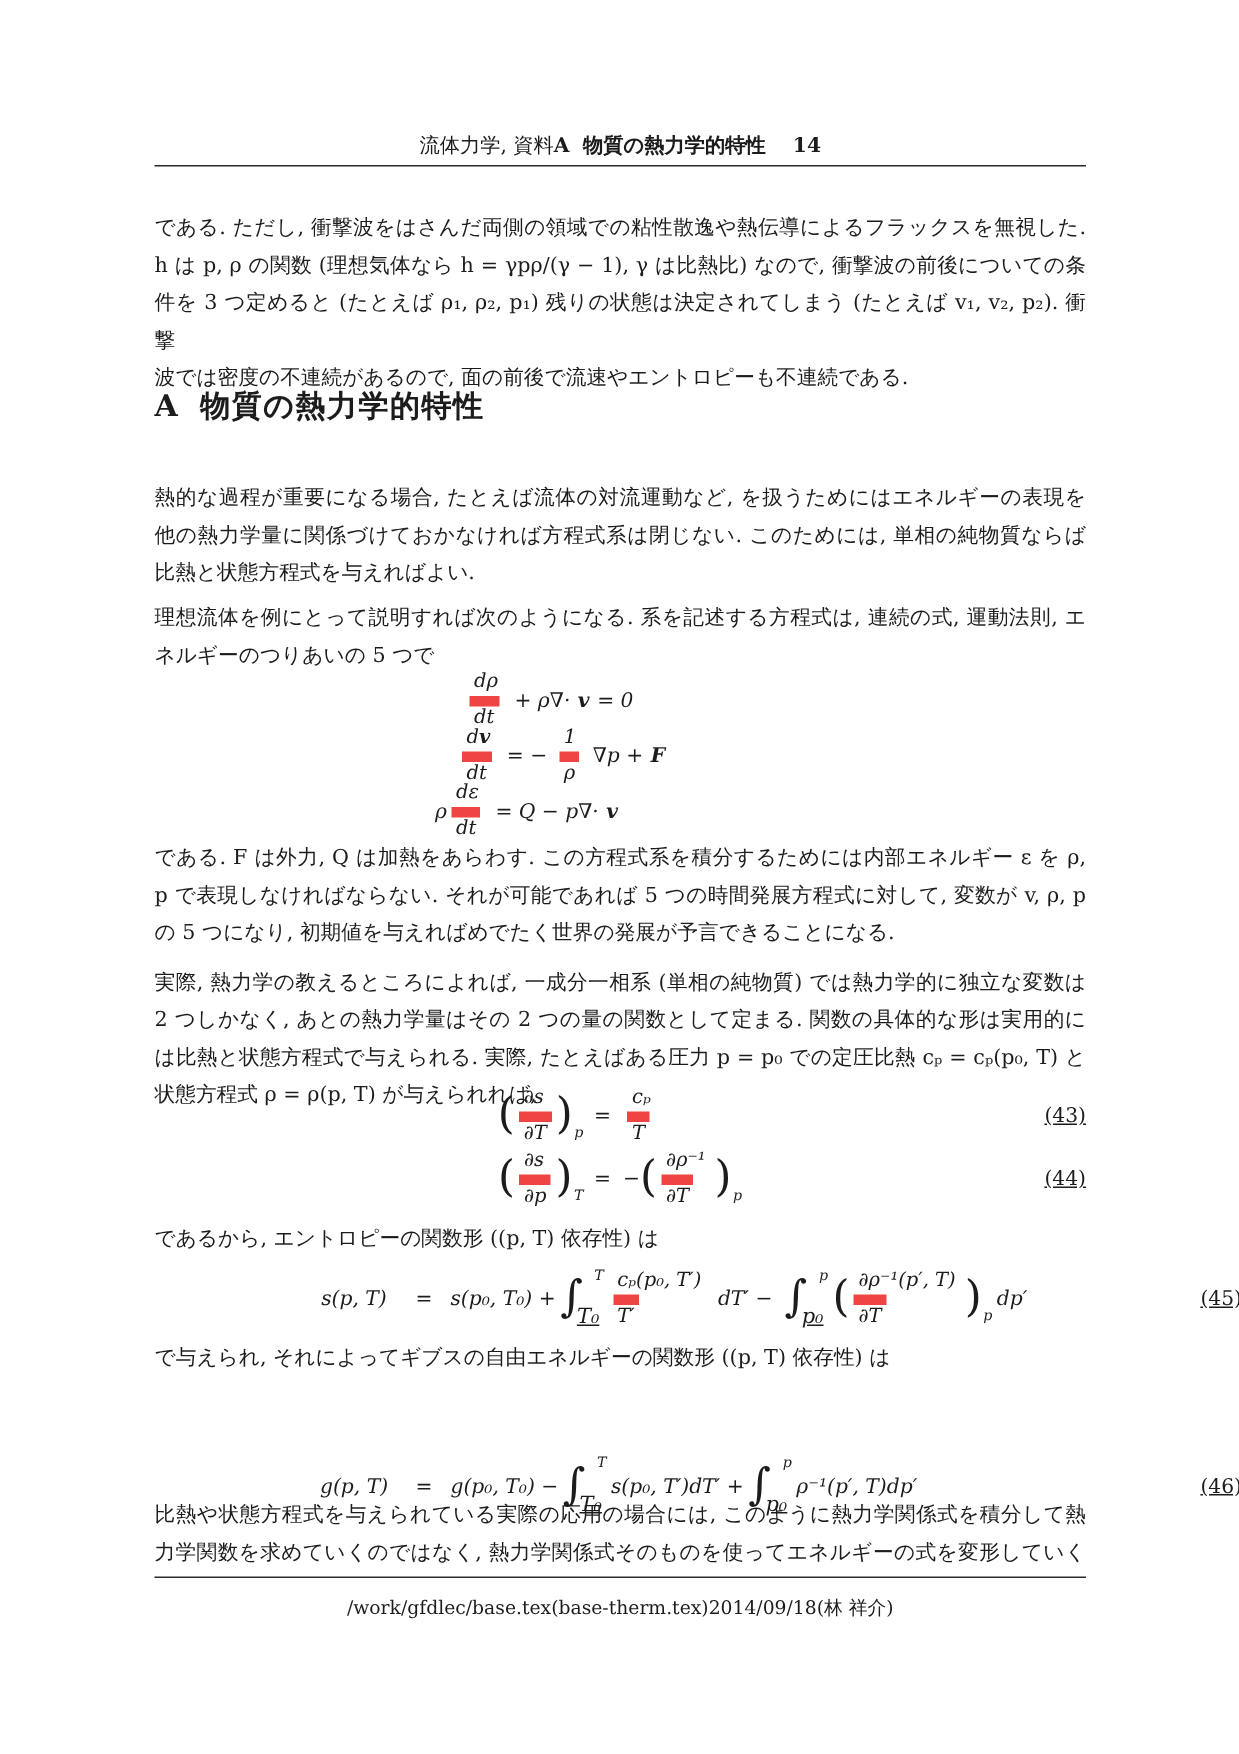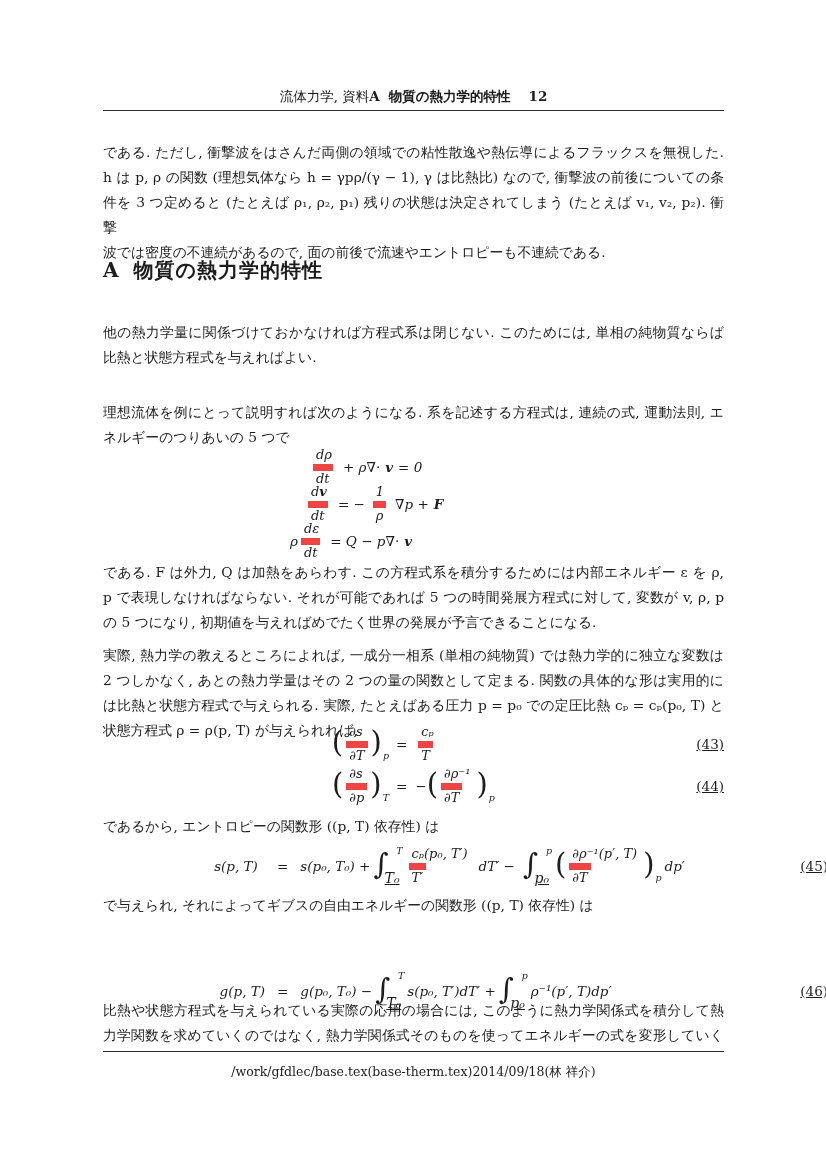--- a/index.html
+++ b/index.html
@@ -47,38 +47,39 @@
 </head>
 <body>
 
 <div class="page">
 
   <div class="abs hf" style="top:88px">
     <span>流体力学, 資料</span>
     <span class="hright">
       <span class="bserif">A</span>
       <span class="bgothic">物質の熱力学的特性</span>
-      <span class="bserif pagenum">12</span>
+      <span class="bserif pagenum">14</span>
     </span>
   </div>
   <div class="abs rule" style="top:110px"></div>
 
   <div class="abs para" style="top:140px">
     <div class="jl">である. ただし, 衝撃波をはさんだ両側の領域での粘性散逸や熱伝導によるフラックスを無視した.</div>
     <div class="jl">h は p, ρ の関数 (理想気体なら h = γpρ/(γ − 1), γ は比熱比) なので, 衝撃波の前後についての条</div>
     <div class="jl">件を 3 つ定めると (たとえば ρ₁, ρ₂, p₁) 残りの状態は決定されてしまう (たとえば v₁, v₂, p₂). 衝撃</div>
     <div class="jl last">波では密度の不連続があるので, 面の前後で流速やエントロピーも不連続である.</div>
   </div>
 
   <div class="abs heading" style="top:256px">
     <span class="hletter">A</span>
     <span class="htitle">物質の熱力学的特性</span>
   </div>
 
   <div class="abs para" style="top:320px">
+    <div class="jl">熱的な過程が重要になる場合, たとえば流体の対流運動など, を扱うためにはエネルギーの表現を</div>
     <div class="jl">他の熱力学量に関係づけておかなければ方程式系は閉じない. このためには, 単相の純物質ならば</div>
     <div class="jl last">比熱と状態方程式を与えればよい.</div>
   </div>
 
   <div class="abs para" style="top:400px">
     <div class="jl">理想流体を例にとって説明すれば次のようになる. 系を記述する方程式は, 連続の式, 運動法則, エ</div>
     <div class="jl last">ネルギーのつりあいの 5 つで</div>
   </div>
 
   <div class="abs eqsys" style="top:450px">
@@ -193,21 +194,21 @@
       <span class="psub mi">p</span>
     <span class="mi" style="margin-left:4px">dp′</span>
     <span class="eqtag">(45)</span>
   </div>
 
   <div class="abs para" style="top:893px">
     <div class="jl last">で与えられ, それによってギブスの自由エネルギーの関数形 ((p, T) 依存性) は</div>
   </div>
 
   <div class="abs eqrow rel" style="top:916px;height:46px;padding-left:104px">
-    <span class="mi" style="display:inline-block;width:58px;text-align:right">g(p, T)</span>
+    <span class="mi" style="display:inline-block;width:58px;text-align:center">g(p, T)</span>
     <span class="mi eqsign2">=</span>
     <span class="mi">g(p₀, T₀) −</span>
     <span class="int"><span class="isym">∫</span><span class="isup mi">T</span><span class="isub mi">T₀</span></span>
     <span class="mi">s(p₀, T′)dT′ +</span>
     <span class="int"><span class="isym">∫</span><span class="isup mi">p</span><span class="isub mi">p₀</span></span>
     <span class="mi">ρ⁻¹(p′, T)dp′</span>
     <span class="eqtag">(46)</span>
   </div>
 
 

